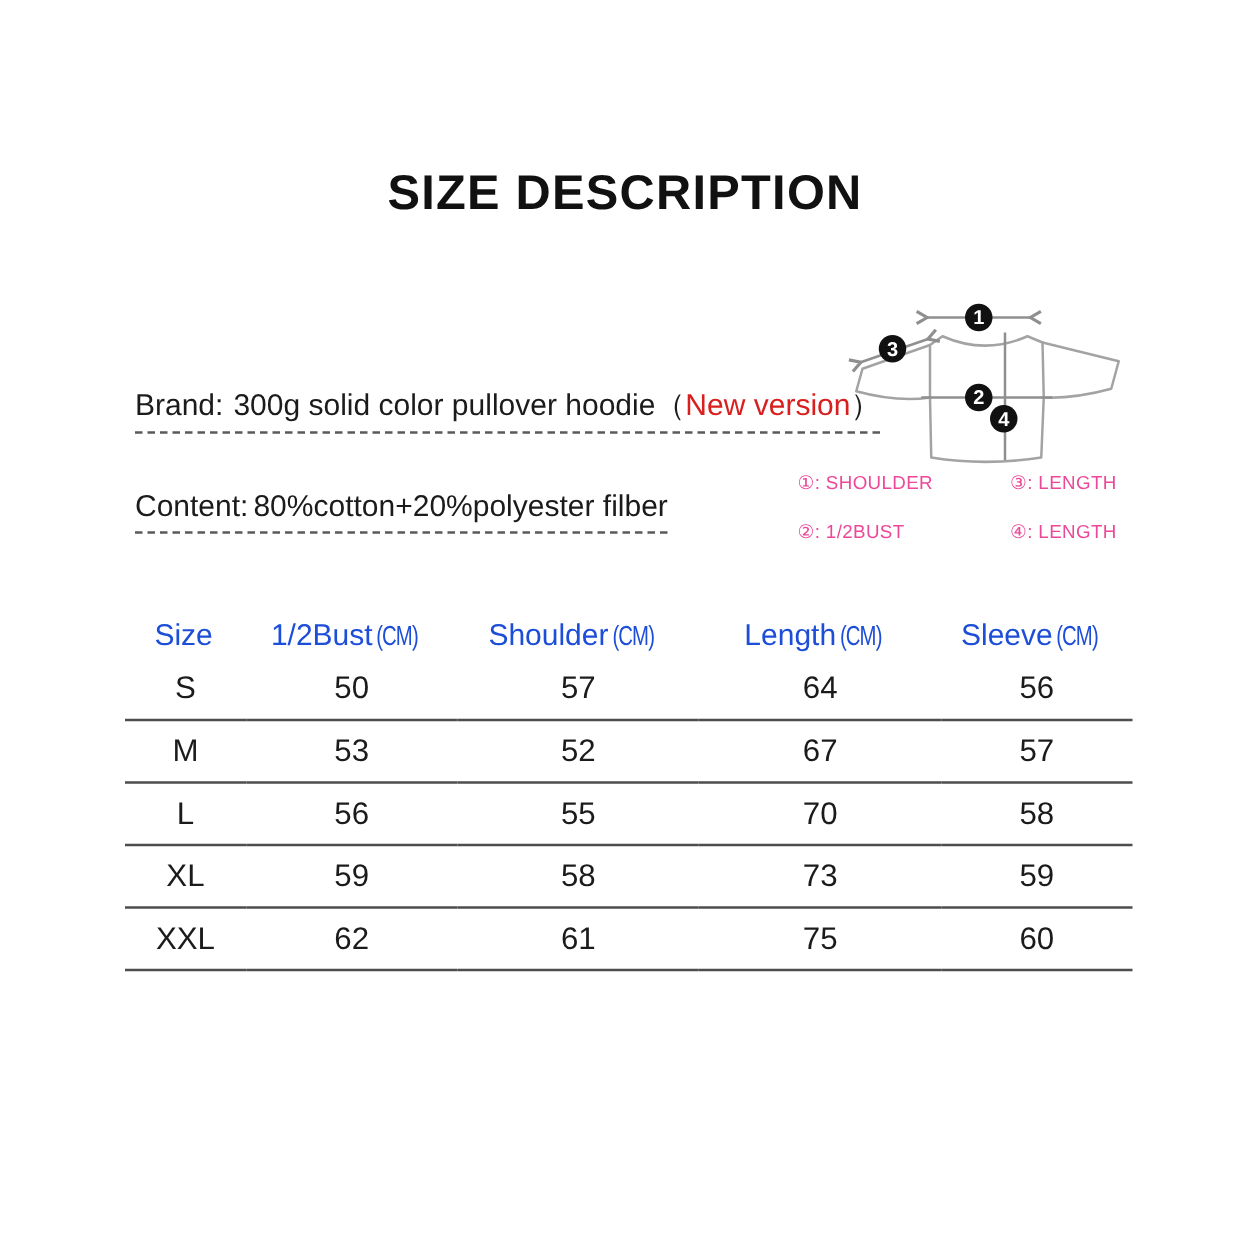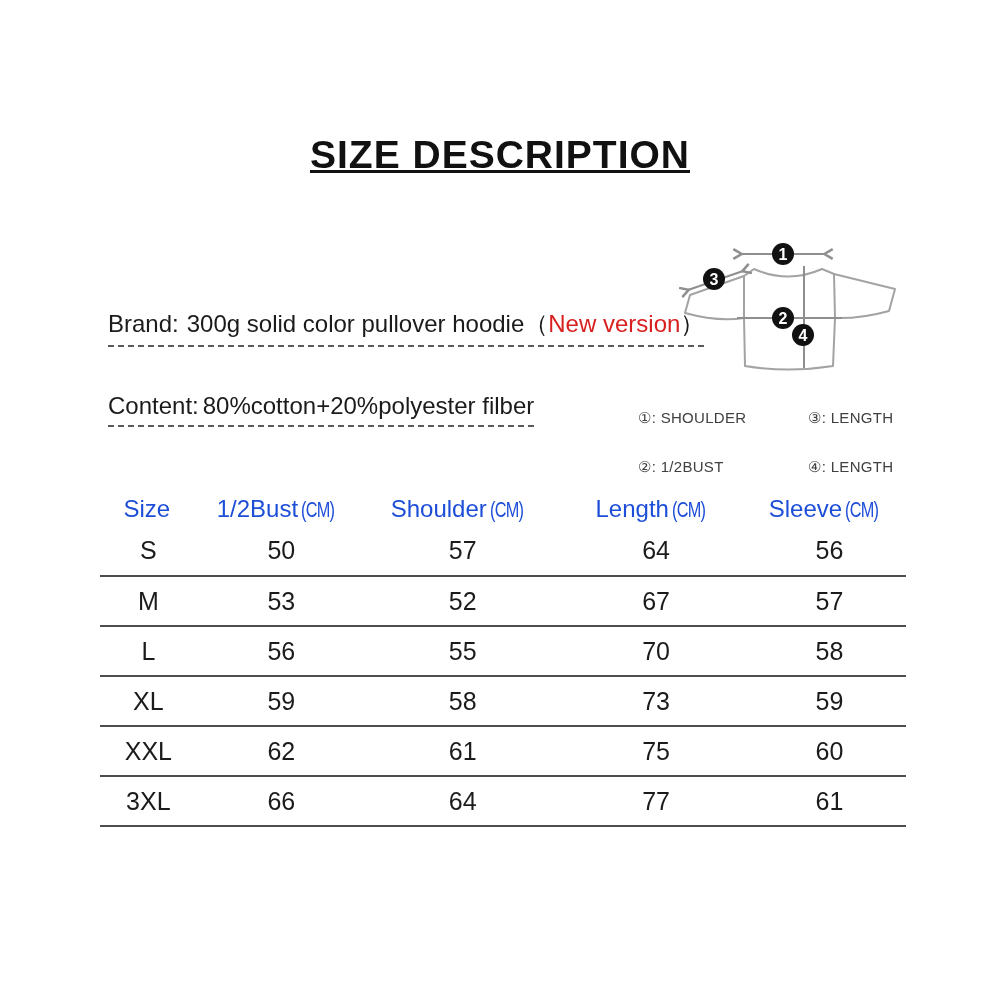--- a/index.html
+++ b/index.html
@@ -16,21 +16,20 @@
   .page-title {
     position: absolute;
     top: 133px;
     left: 0;
     width: 1000px;
     text-align: center;
     font-size: 39px;
     font-weight: 700;
     letter-spacing: 1px;
     color: #111;
-    text-decoration: underline;
   }
   .info-line {
     position: absolute;
     left: 108px;
     font-size: 24px;
     color: #1b1b1b;
     white-space: nowrap;
   }
   .info-line .dash-wrap {
     display: inline-block;
@@ -46,26 +45,26 @@
   .hoodie-svg {
     position: absolute;
     left: 648px;
     top: 226px;
     width: 300px;
     height: 168px;
   }
   .legend {
     position: absolute;
     left: 638px;
-    top: 409px;
+    top: 377px;
     display: grid;
     grid-template-columns: 170px auto;
-    row-gap: 31px;
+    row-gap: 21px;
     font-size: 15px;
-    color: #404040;
+    color: #ec4899;
     letter-spacing: 0.3px;
   }
 
   .size-table {
     position: absolute;
     left: 100px;
     top: 492px;
     width: 806px;
     border-collapse: collapse;
     table-layout: fixed;
@@ -198,23 +197,16 @@
         <td>73</td>
         <td>59</td>
       </tr>
       <tr>
         <td>XXL</td>
         <td>62</td>
         <td>61</td>
         <td>75</td>
         <td>60</td>
       </tr>
-      <tr>
-        <td>3XL</td>
-        <td>66</td>
-        <td>64</td>
-        <td>77</td>
-        <td>61</td>
-      </tr>
     </tbody>
   </table>
 
 </div>
 
 </body></html>

